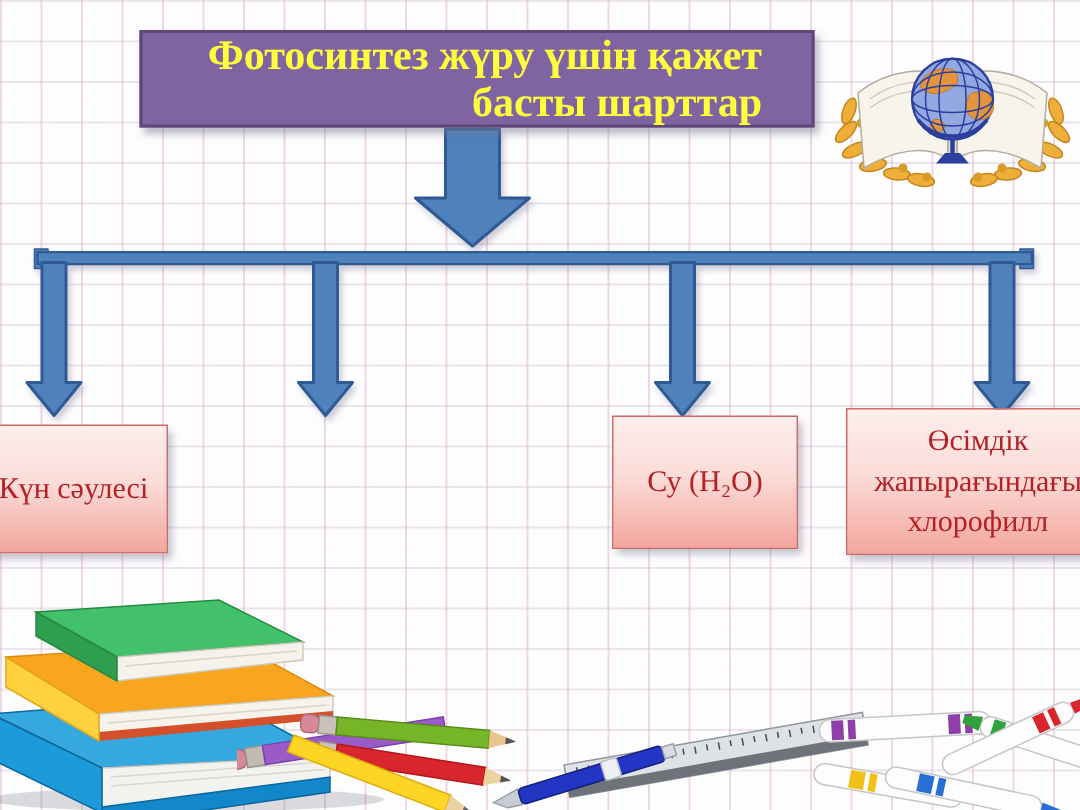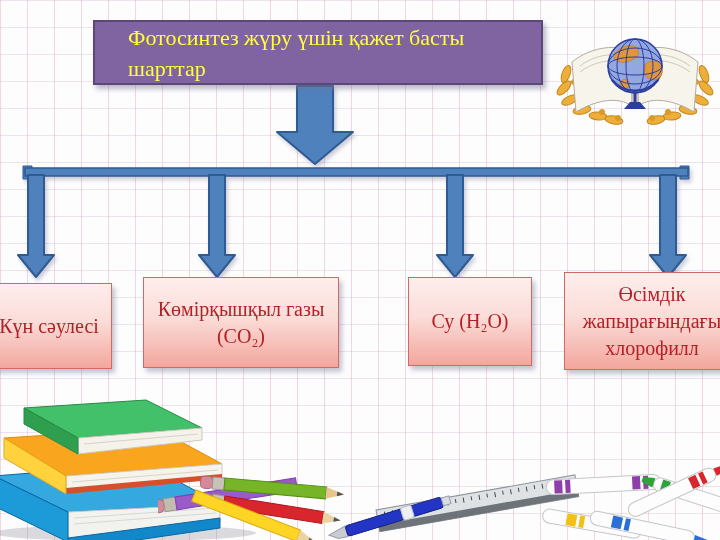--- a/index.html
+++ b/index.html
@@ -9,22 +9,22 @@
     background-color:#fefdfe;
     background-image:
       linear-gradient(to right, rgba(222,178,196,.5) 1px, transparent 1px),
       linear-gradient(to bottom, rgba(212,190,214,.42) 1px, transparent 1px);
     background-size:27px 27px;
   }
   .title-box{
     position:absolute;left:93px;top:20px;width:450px;height:65px;
     background:#8064a2;border:2px solid #5d4777;box-sizing:border-box;
     box-shadow:3px 4px 5px rgba(120,120,145,.5);
-    display:flex;align-items:center;justify-content:center;text-align:left;
-    color:#ffff3b;font-size:22px;line-height:31px;
+    display:flex;align-items:center;justify-content:center;text-align:right;
+    color:#ffff3b;font-size:28px;line-height:31px;font-weight:bold;
   }
   .title-box span{display:inline-block;max-width:380px;}
   .branch-box{
     position:absolute;box-sizing:border-box;
     background:linear-gradient(#fdeeec 0%,#fbdcd8 45%,#f3a69d 100%);
     border:1.5px solid #cf6a65;
     box-shadow:3px 4px 5px rgba(125,125,150,.45);
     display:flex;align-items:center;justify-content:center;text-align:center;
     color:#b32025;font-size:20px;line-height:27px;padding:2px 7px;
   }
@@ -52,23 +52,20 @@
       <polygon points="660,175 676,175 676,255 686,255 668,277 650,255 660,255"></polygon>
     </g>
   </svg>
 
   <div class="title-box">
     <span>Фотосинтез жүру үшін қажет басты шарттар</span>
   </div>
 
   <div class="branch-box box1">
     <span>Күн сәулесі</span>
-  </div>
-  <div class="branch-box box2">
-    <span>Көмірқышқыл газы (CO₂)</span>
   </div>
   <div class="branch-box box3">
     <span>Су (H₂O)</span>
   </div>
   <div class="branch-box box4">
     <span>Өсімдік жапырағындағы хлорофилл</span>
   </div>
 
   <svg class="overlay" style="left:552px;top:22px" width="166" height="106" viewBox="0 0 166 106">
     <g fill="#eeaf3a" stroke="#c4861c" stroke-width="1">

